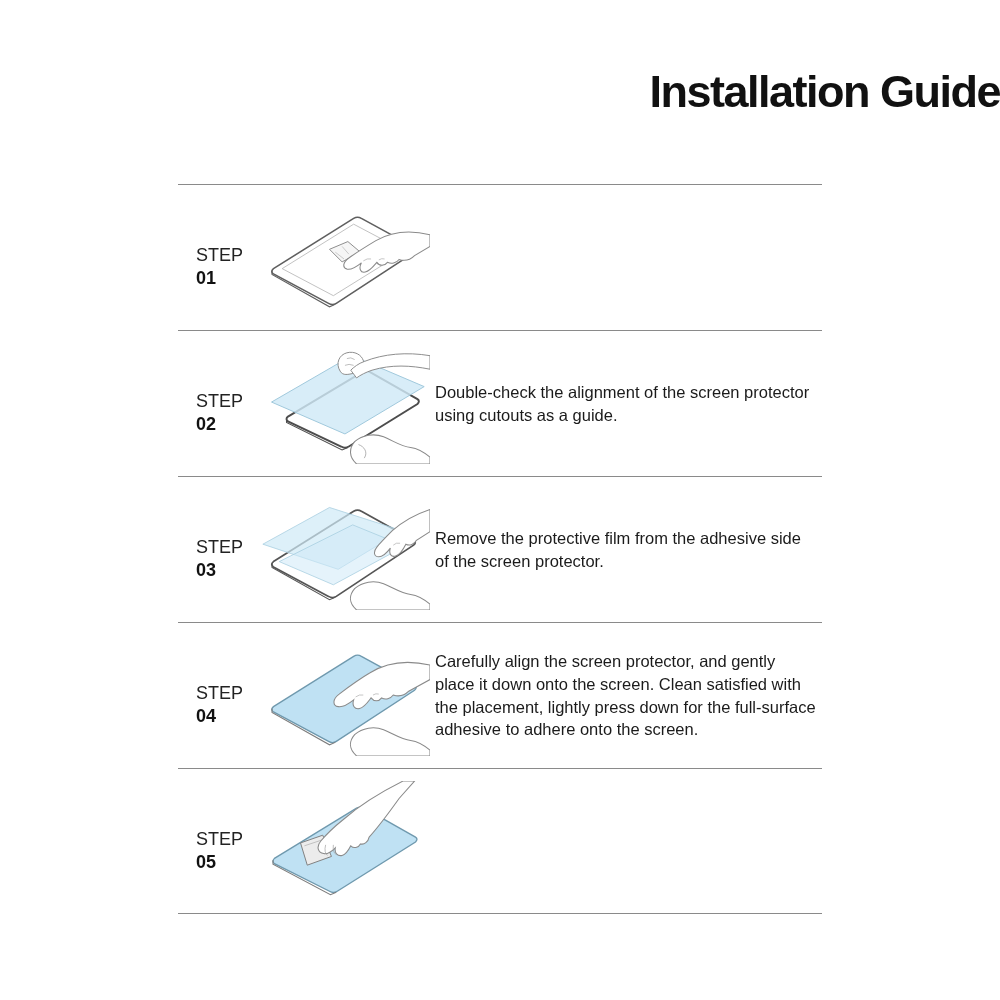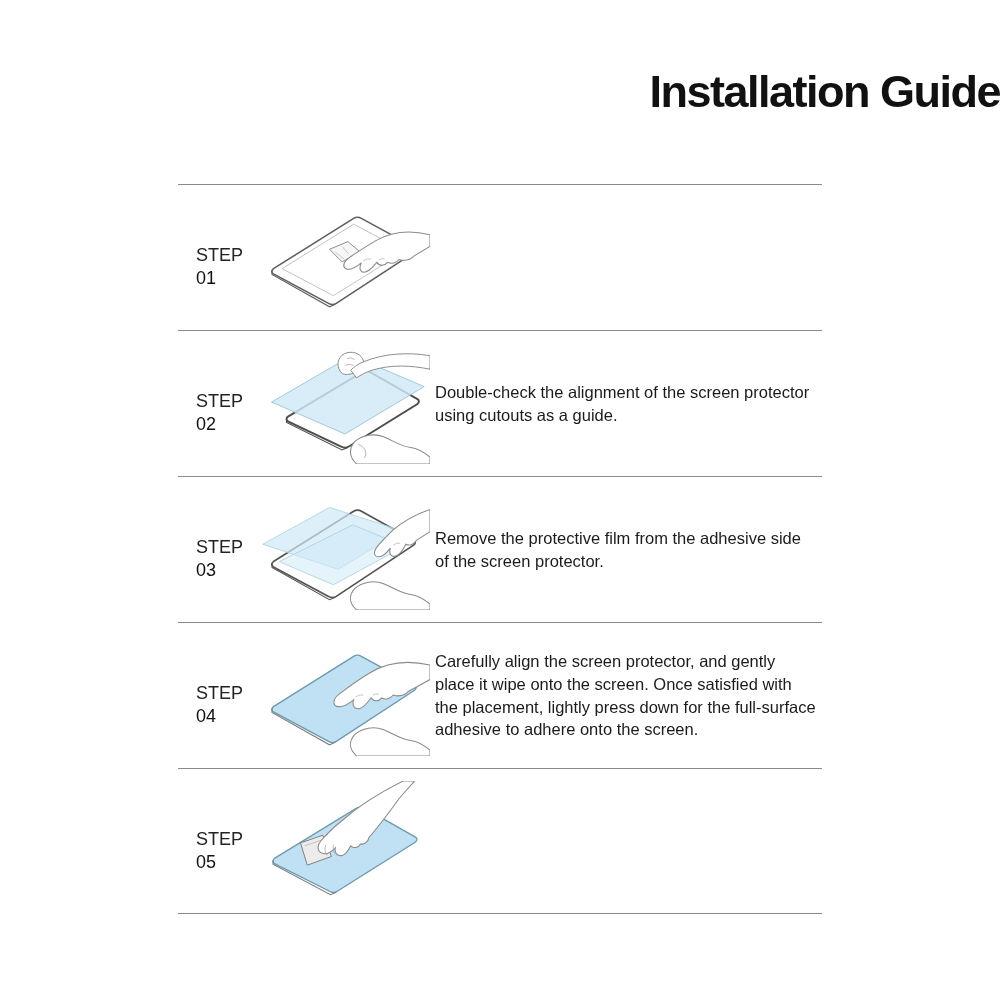--- a/index.html
+++ b/index.html
@@ -40,21 +40,21 @@
     flex-shrink: 0;
   }
   .step-label {
     font-size: 18px;
     font-weight: normal;
     color: #222222;
     line-height: 1.2;
   }
   .step-number {
     font-size: 18px;
-    font-weight: normal;
+    font-weight: bold;
     color: #111111;
     line-height: 1.25;
   }
 
   .illus-col {
     width: 178px;
     flex-shrink: 0;
     display: flex;
     align-items: center;
     justify-content: center;
@@ -159,21 +159,21 @@
       <div class="illus-col">
         <svg viewBox="0 0 178 124">
           <path d="M16,73 L99,21 Q103,18.5 107,21 L162,51 Q165.5,53 162,56 L81,109 Q77,111.5 73,109 L16,78.5 Q12.5,76 16,73 Z" fill="#bfe1f3" stroke="#6f99ae" stroke-width="1.4"></path>
           <path d="M14.5,75 l0,4 L74,112.5 l6,-2.5" fill="none" stroke="#7d7d7d" stroke-width="1.1"></path>
           <path d="M178,30 C152,24 132,28 116,38 C104,45 92,54 84,60 C77,65 77,72 83,73 C88,74 94,70 99,66 C97,72 100,76 105,75 C110,74 114,68 117,64 C120,68 125,68 128,64 C132,66 137,65 140,61 C146,63 152,61 156,57 L178,45 Z" fill="#ffffff" stroke="#8a8a8a" stroke-width="1.1"></path>
           <path d="M101,63 q4,-3 8,-2 M119,61 q3,-2 6,-1" fill="none" stroke="#aaaaaa" stroke-width="0.7"></path>
           <path d="M100,102 C108,95 120,93 130,97 C140,101 148,107 158,108 C165,109 172,113 178,118 L178,124 L102,124 C94,117 94,109 100,102 Z" fill="#ffffff" stroke="#8a8a8a" stroke-width="1.1"></path>
         </svg>
       </div>
       <div class="text-col">
-        <div class="step-description">Carefully align the screen protector, and gently place it wipe onto the screen.  Once satisfied with the placement, lightly press down for the full-surface adhesive to adhere onto the screen.</div>
+        <div class="step-description">Carefully align the screen protector, and gently place it down onto the screen.  Clean satisfied with the placement, lightly press down for the full-surface adhesive to adhere onto the screen.</div>
       </div>
     </div>
 
     <div class="step-row">
       <div class="step-col">
         <div class="step-label">STEP</div>
         <div class="step-number">05</div>
       </div>
       <div class="illus-col">
         <svg viewBox="0 0 178 124">

